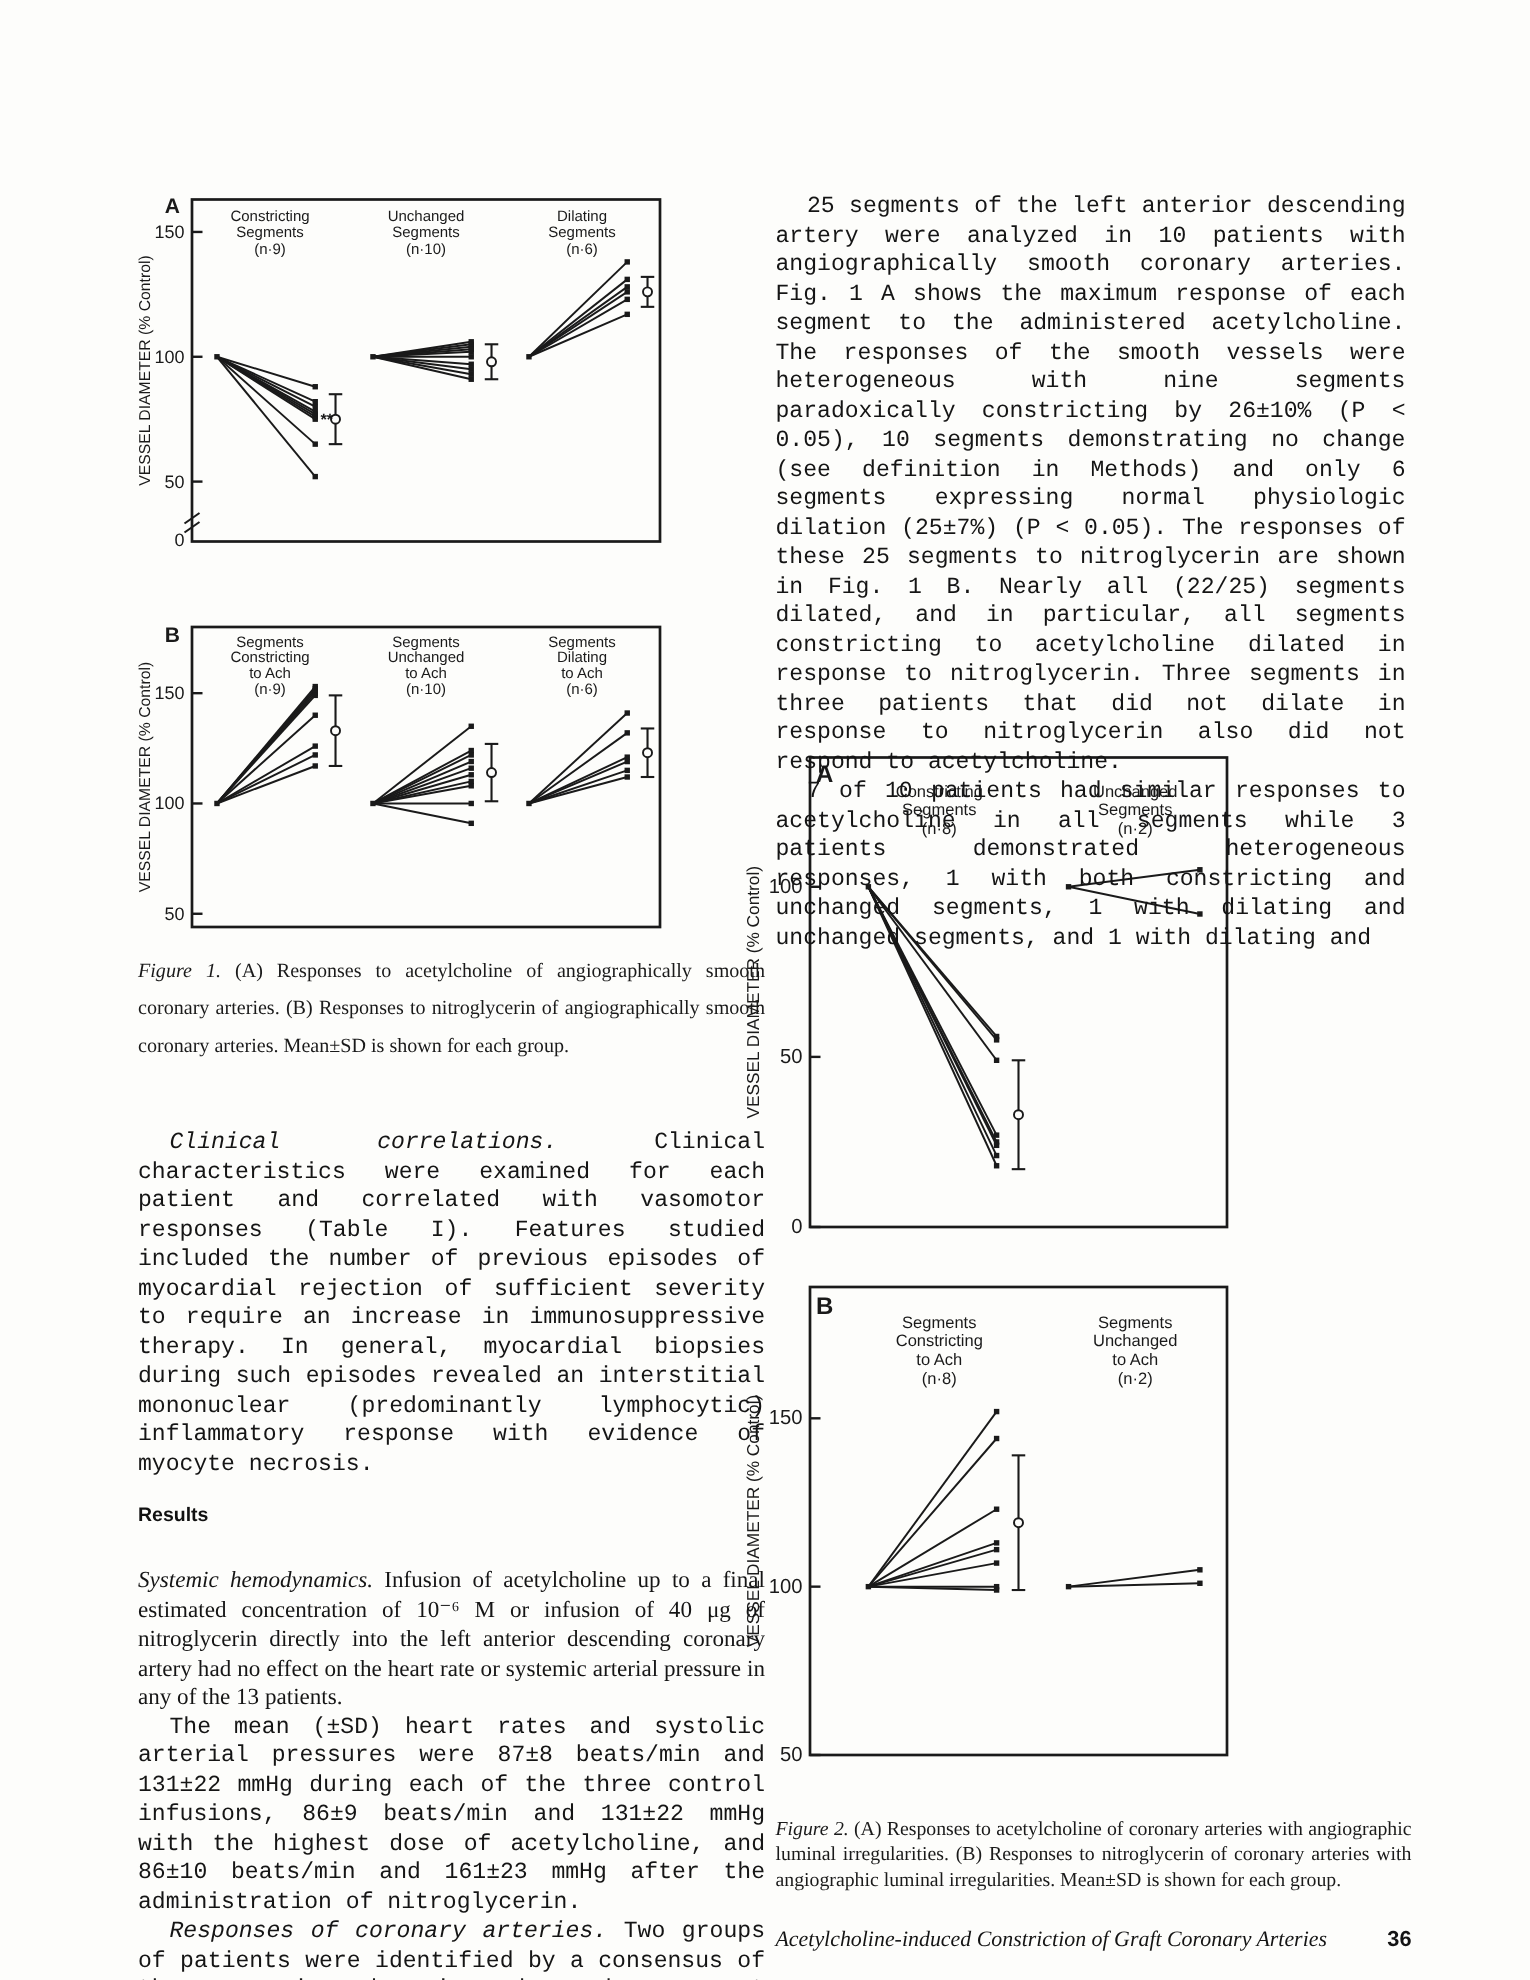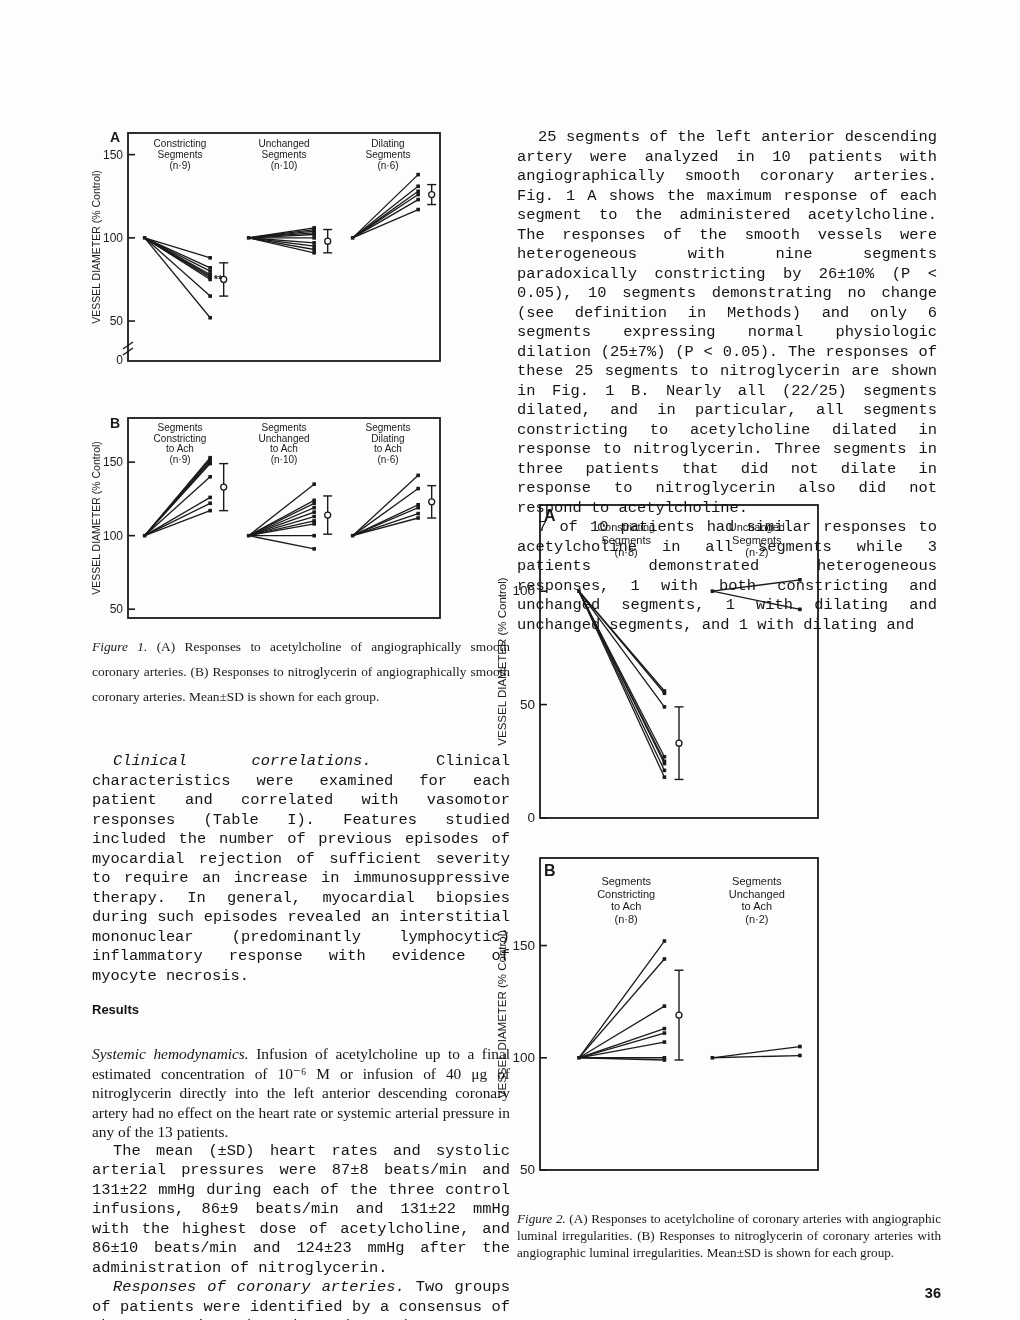--- a/index.html
+++ b/index.html
@@ -326,31 +326,32 @@
 
   <div class="col" style="left:92px;top:626px;width:418px;">
     <p class="caption mt-caption1"><span class="fig-lead">Figure 1.</span><span> (A) Responses to acetylcholine of angiographically smooth coronary arteries. (B) Responses to nitroglycerin of angiographically smooth coronary arteries. Mean±SD is shown for each group.</span></p>
 
     <p class="body-para indent mt-clinical"><span class="lead">Clinical correlations.</span><span> Clinical characteristics were examined for each patient and correlated with vasomotor responses (Table I). Features studied included the number of previous episodes of myocardial rejection of sufficient severity to require an increase in immunosuppressive therapy. In general, myocardial biopsies during such episodes revealed an interstitial mononuclear (predominantly lymphocytic) inflammatory response with evidence of myocyte necrosis.</span></p>
 
     <h2 class="results-heading">Results</h2>
 
     <p class="body-para mt-systemic"><span class="lead">Systemic hemodynamics.</span><span> Infusion of acetylcholine up to a final estimated concentration of 10⁻⁶ M or infusion of 40 μg of nitroglycerin directly into the left anterior descending coronary artery had no effect on the heart rate or systemic arterial pressure in any of the 13 patients.</span></p>
 
-    <p class="body-para indent mt-para">The mean (±SD) heart rates and systolic arterial pressures were 87±8 beats/min and 131±22 mmHg during each of the three control infusions, 86±9 beats/min and 131±22 mmHg with the highest dose of acetylcholine, and 86±10 beats/min and 124±23 mmHg after the administration of nitroglycerin.</p>
+    <p class="body-para indent mt-para">The mean (±SD) heart rates and systolic arterial pressures were 87±8 beats/min and 131±22 mmHg during each of the three control infusions, 86±9 beats/min and 131±22 mmHg with the highest dose of acetylcholine, and 86±10 beats/min and 161±23 mmHg after the administration of nitroglycerin.</p>
 
     <p class="body-para indent mt-para"><span class="lead">Responses of coronary arteries.</span><span> Two groups of patients were identified by a consensus of three experienced angiographers who were not familiar with the acetylcholine and nitroglycerin responses. 10 patients were judged to have entirely smooth coronary arteries without any intimal irregularities. Three patients had intimal irregularities (&lt; 50% luminal diameter narrowing) in the left anterior descending artery. One of these three patients also had a 80% luminal diameter narrowing in the circumflex artery.</span></p>
   </div>
 
   <div class="col" style="left:517px;top:128px;width:420px;">
     <p class="body-para indent">25 segments of the left anterior descending artery were analyzed in 10 patients with angiographically smooth coronary arteries. Fig. 1 A shows the maximum response of each segment to the administered acetylcholine. The responses of the smooth vessels were heterogeneous with nine segments paradoxically constricting by 26±10% (P &lt; 0.05), 10 segments demonstrating no change (see definition in Methods) and only 6 segments expressing normal physiologic dilation (25±7%) (P &lt; 0.05). The responses of these 25 segments to nitroglycerin are shown in Fig. 1 B. Nearly all (22/25) segments dilated, and in particular, all segments constricting to acetylcholine dilated in response to nitroglycerin. Three segments in three patients that did not dilate in response to nitroglycerin also did not respond to acetylcholine.</p>
     <p class="body-para indent mt-para">7 of 10 patients had similar responses to acetylcholine in all segments while 3 patients demonstrated heterogeneous responses, 1 with both constricting and unchanged segments, 1 with dilating and unchanged segments, and 1 with dilating and</p>
   </div>
 
   <div class="col" style="left:517px;top:1182px;width:424px;">
     <p class="caption" style="font-size:13.2px;line-height:16.8px;margin-top:29px;"><span class="fig-lead">Figure 2.</span><span> (A) Responses to acetylcholine of coronary arteries with angiographic luminal irregularities. (B) Responses to nitroglycerin of coronary arteries with angiographic luminal irregularities. Mean±SD is shown for each group.</span></p>
 
     <div class="footer-line">
+      <span>Acetylcholine-induced Constriction of Graft Coronary Arteries</span>
       <span class="pagenum">36</span>
     </div>
   </div>
 
 </div>
 
 </body></html>

